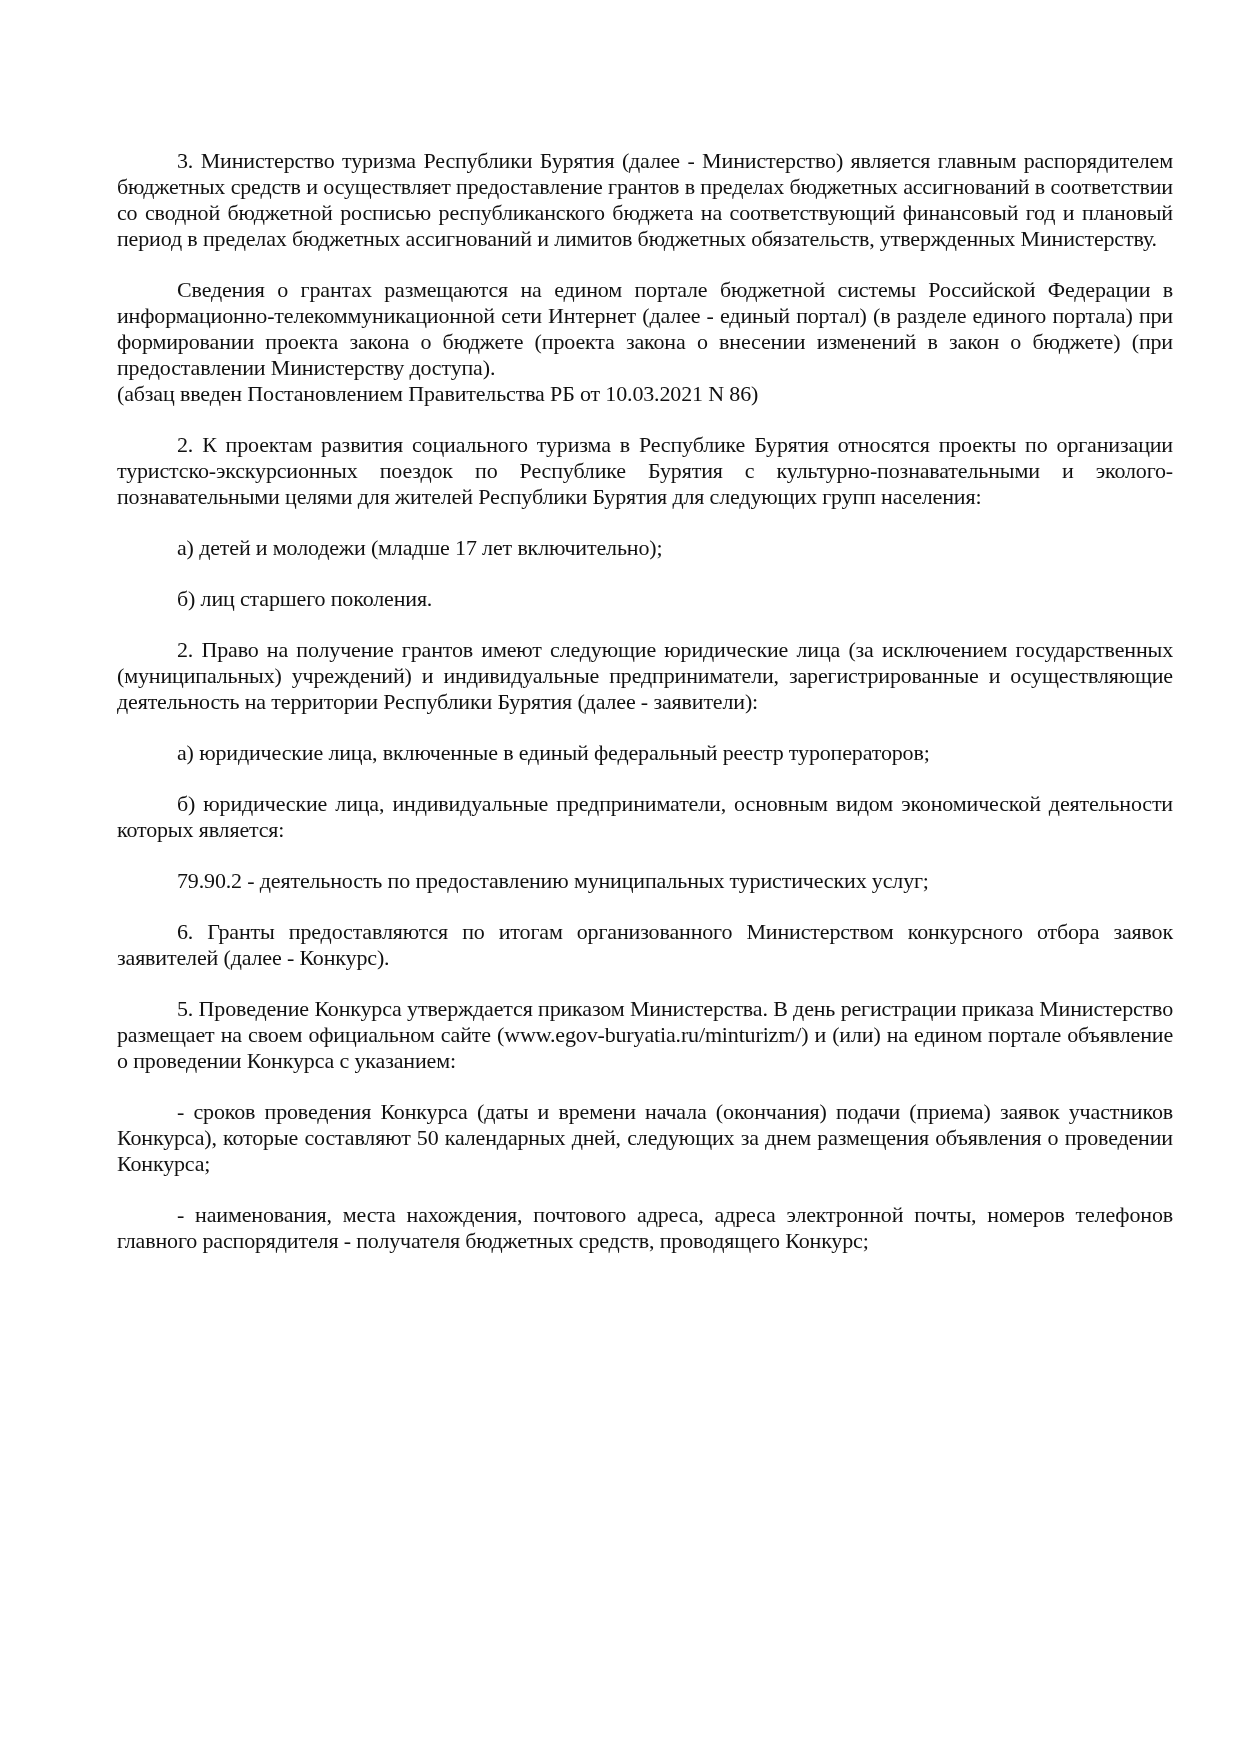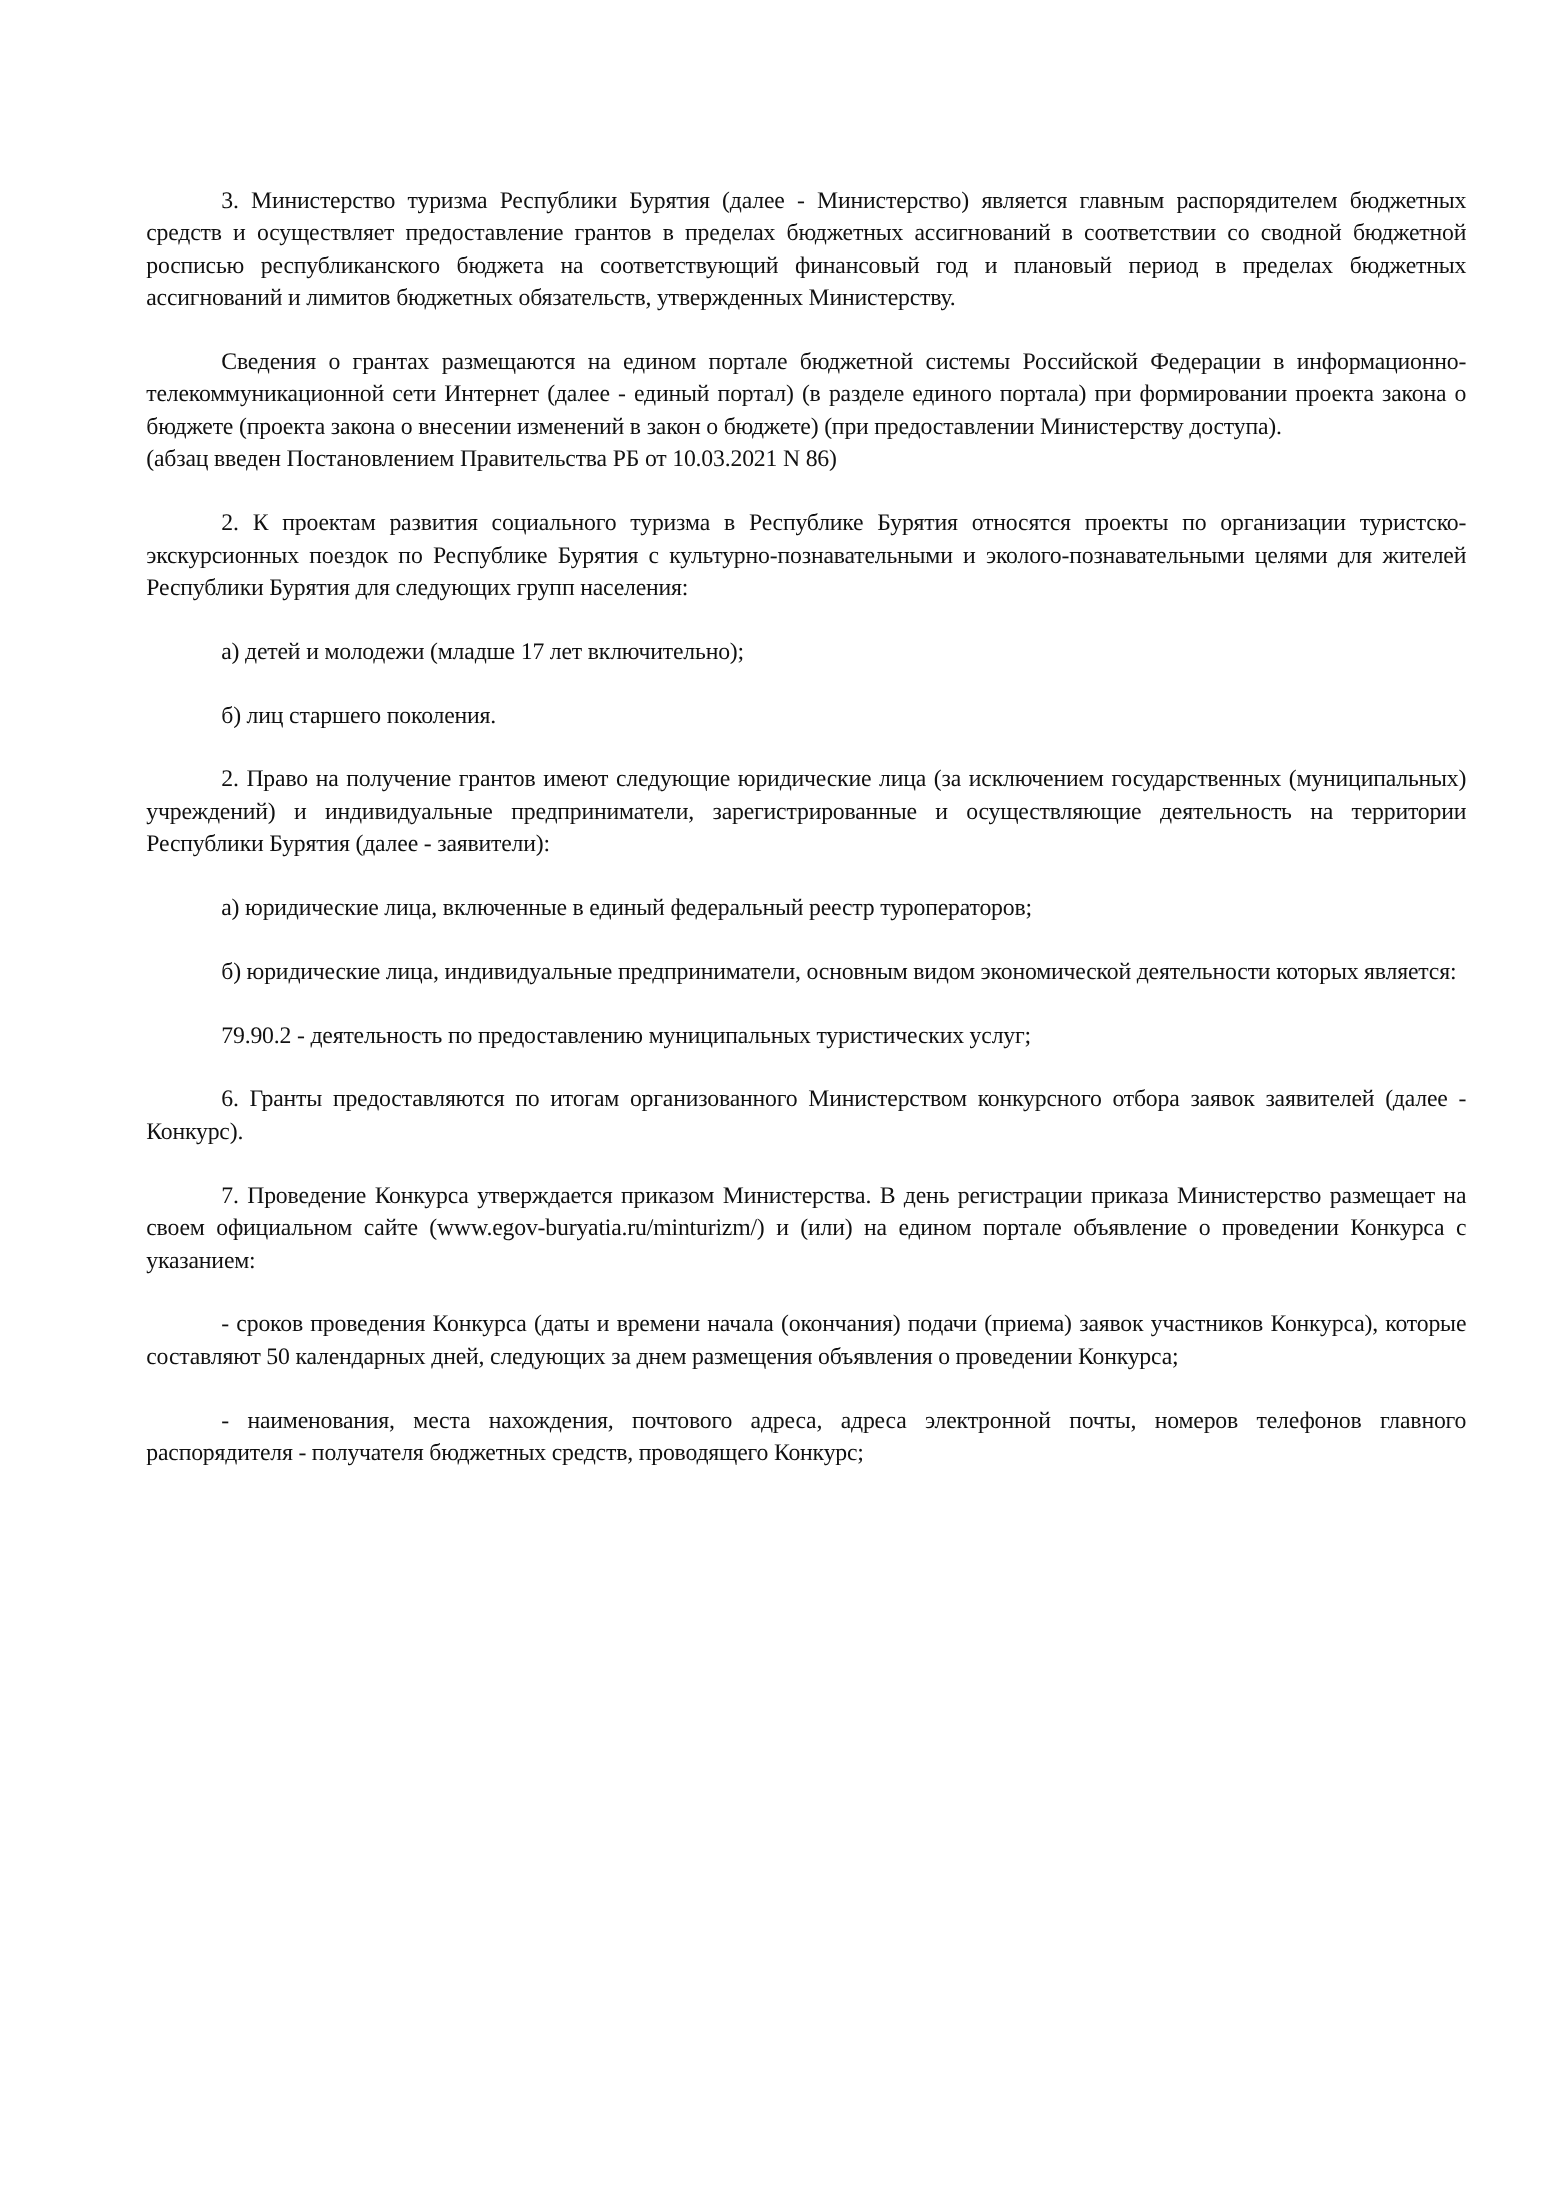--- a/index.html
+++ b/index.html
@@ -15,21 +15,21 @@
       font-family: "Liberation Serif", "DejaVu Serif", serif;
       color: #111111;
     }
     .page {
       position: absolute;
       left: 117px;
       top: 148px;
       width: 1056px;
     }
     .para {
-      font-size: 19px;
+      font-size: 22px;
       line-height: 26px;
       text-align: justify;
       margin: 0 0 25px 0;
       letter-spacing: -0.15px;
     }
     .indent {
       text-indent: 60px;
     }
     .note {
       display: block;
@@ -51,16 +51,16 @@
   <p class="para indent">а) детей и молодежи (младше 17 лет включительно);</p>
   <p class="para indent">б) лиц старшего поколения.</p>
 
   <p class="para indent">2. Право на получение грантов имеют следующие юридические лица (за исключением государственных (муниципальных) учреждений) и индивидуальные предприниматели, зарегистрированные и осуществляющие деятельность на территории Республики Бурятия (далее - заявители):</p>
   <p class="para indent">а) юридические лица, включенные в единый федеральный реестр туроператоров;</p>
   <p class="para indent">б) юридические лица, индивидуальные предприниматели, основным видом экономической деятельности которых является:</p>
   <p class="para indent">79.90.2 - деятельность по предоставлению муниципальных туристических услуг;</p>
 
   <p class="para indent">6. Гранты предоставляются по итогам организованного Министерством конкурсного отбора заявок заявителей (далее - Конкурс).</p>
 
-  <p class="para indent">7. Проведение Конкурса утверждается приказом Министерства. В день регистрации приказа Министерство размещает на своем официальном сайте (www.egov-buryatia.ru/minturizm/) и (или) на едином портале объявление о проведении Конкурса с указанием:</p>
+  <p class="para indent">5. Проведение Конкурса утверждается приказом Министерства. В день регистрации приказа Министерство размещает на своем официальном сайте (www.egov-buryatia.ru/minturizm/) и (или) на едином портале объявление о проведении Конкурса с указанием:</p>
   <p class="para indent">- сроков проведения Конкурса (даты и времени начала (окончания) подачи (приема) заявок участников Конкурса), которые составляют 50 календарных дней, следующих за днем размещения объявления о проведении Конкурса;</p>
   <p class="para indent">- наименования, места нахождения, почтового адреса, адреса электронной почты, номеров телефонов главного распорядителя - получателя бюджетных средств, проводящего Конкурс;</p>
 </div>
 
 </body></html>

